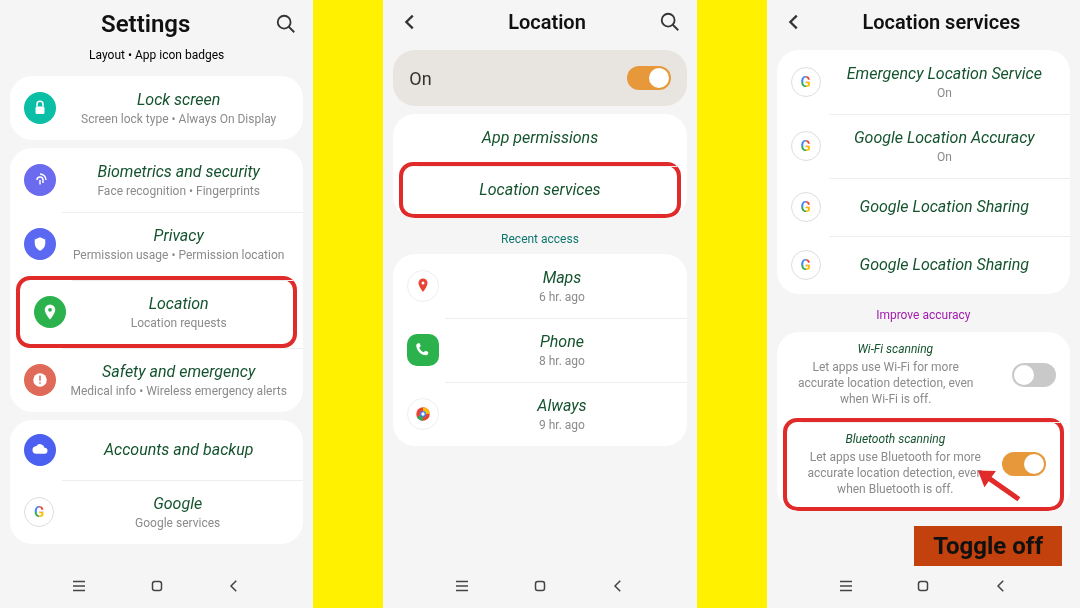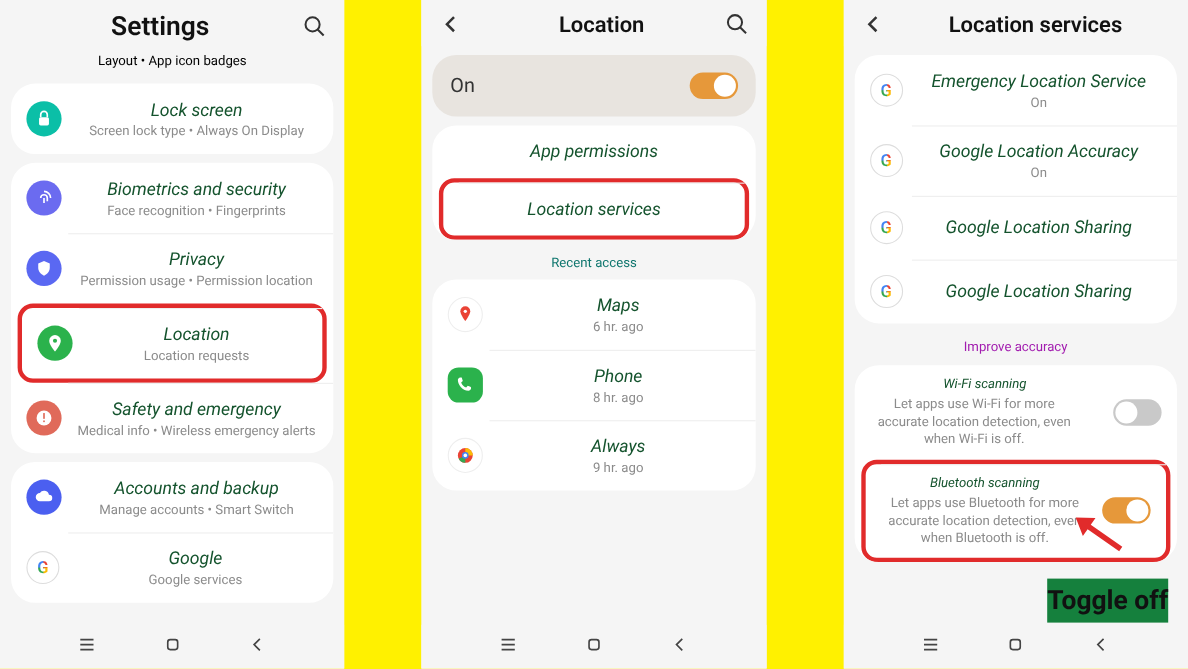--- a/index.html
+++ b/index.html
@@ -43,21 +43,21 @@
   .flatlist .ttl { font-size:12px;}
 
   .navbar { position:absolute; bottom:0; left:0; right:0; height:40px; background:#f5f5f5; display:flex; align-items:center; justify-content:space-around; padding:0 40px;}
   .navbar svg { width:18px; height:18px; stroke:#444; fill:none; stroke-width:2;}
 
   .cut { font-size:12px; color:#000000; padding: 2px 18px 6px; white-space:nowrap; overflow:hidden;}
   .recent-lbl { font-size:12px;color:#0f766e; padding:6px 20px 0; }
 
   .arrow { position:absolute; bottom:90px; right:50px; transform:rotate(-55deg);}
   .arrow svg { width:60px;height:60px; }
-  .toggleoff-label { position:absolute; bottom:42px; right:18px; background:#15803d; padding:6px 0; font-size:24px; font-weight:700; color:#111; }
+  .toggleoff-label { position:absolute; bottom:42px; right:18px; background:#c2410c; padding:6px 19px; font-size:24px; font-weight:700; color:#111; }
 
   .content { flex:1; overflow:hidden; position:relative;}
 </style>
 </head>
 <body>
 
 <div class="phone phone1">
   <div class="header">
     <span class="title big">Settings</span>
     <span class="search">
@@ -134,21 +134,20 @@
     </div>
     <div class="card">
       <div class="row">
         <span class="ico" style="background:#4b5ff0">
             <svg viewBox="0 0 24 24" fill="#fff">
               <path d="M7 17a5 5 0 010-10 6 6 0 0111 2 4 4 0 010 8H7z"></path>
             </svg>
           </span>
         <div class="txt">
             <div class="ttl">Accounts and backup</div>
-            <div class="sub">Manage accounts  •  Smart Switch</div>
           </div>
       </div>
       <div class="row">
         <span class="gico">
             <span class="g">G</span>
           </span>
         <div class="txt">
             <div class="ttl">Google</div>
             <div class="sub">Google services</div>
           </div>

